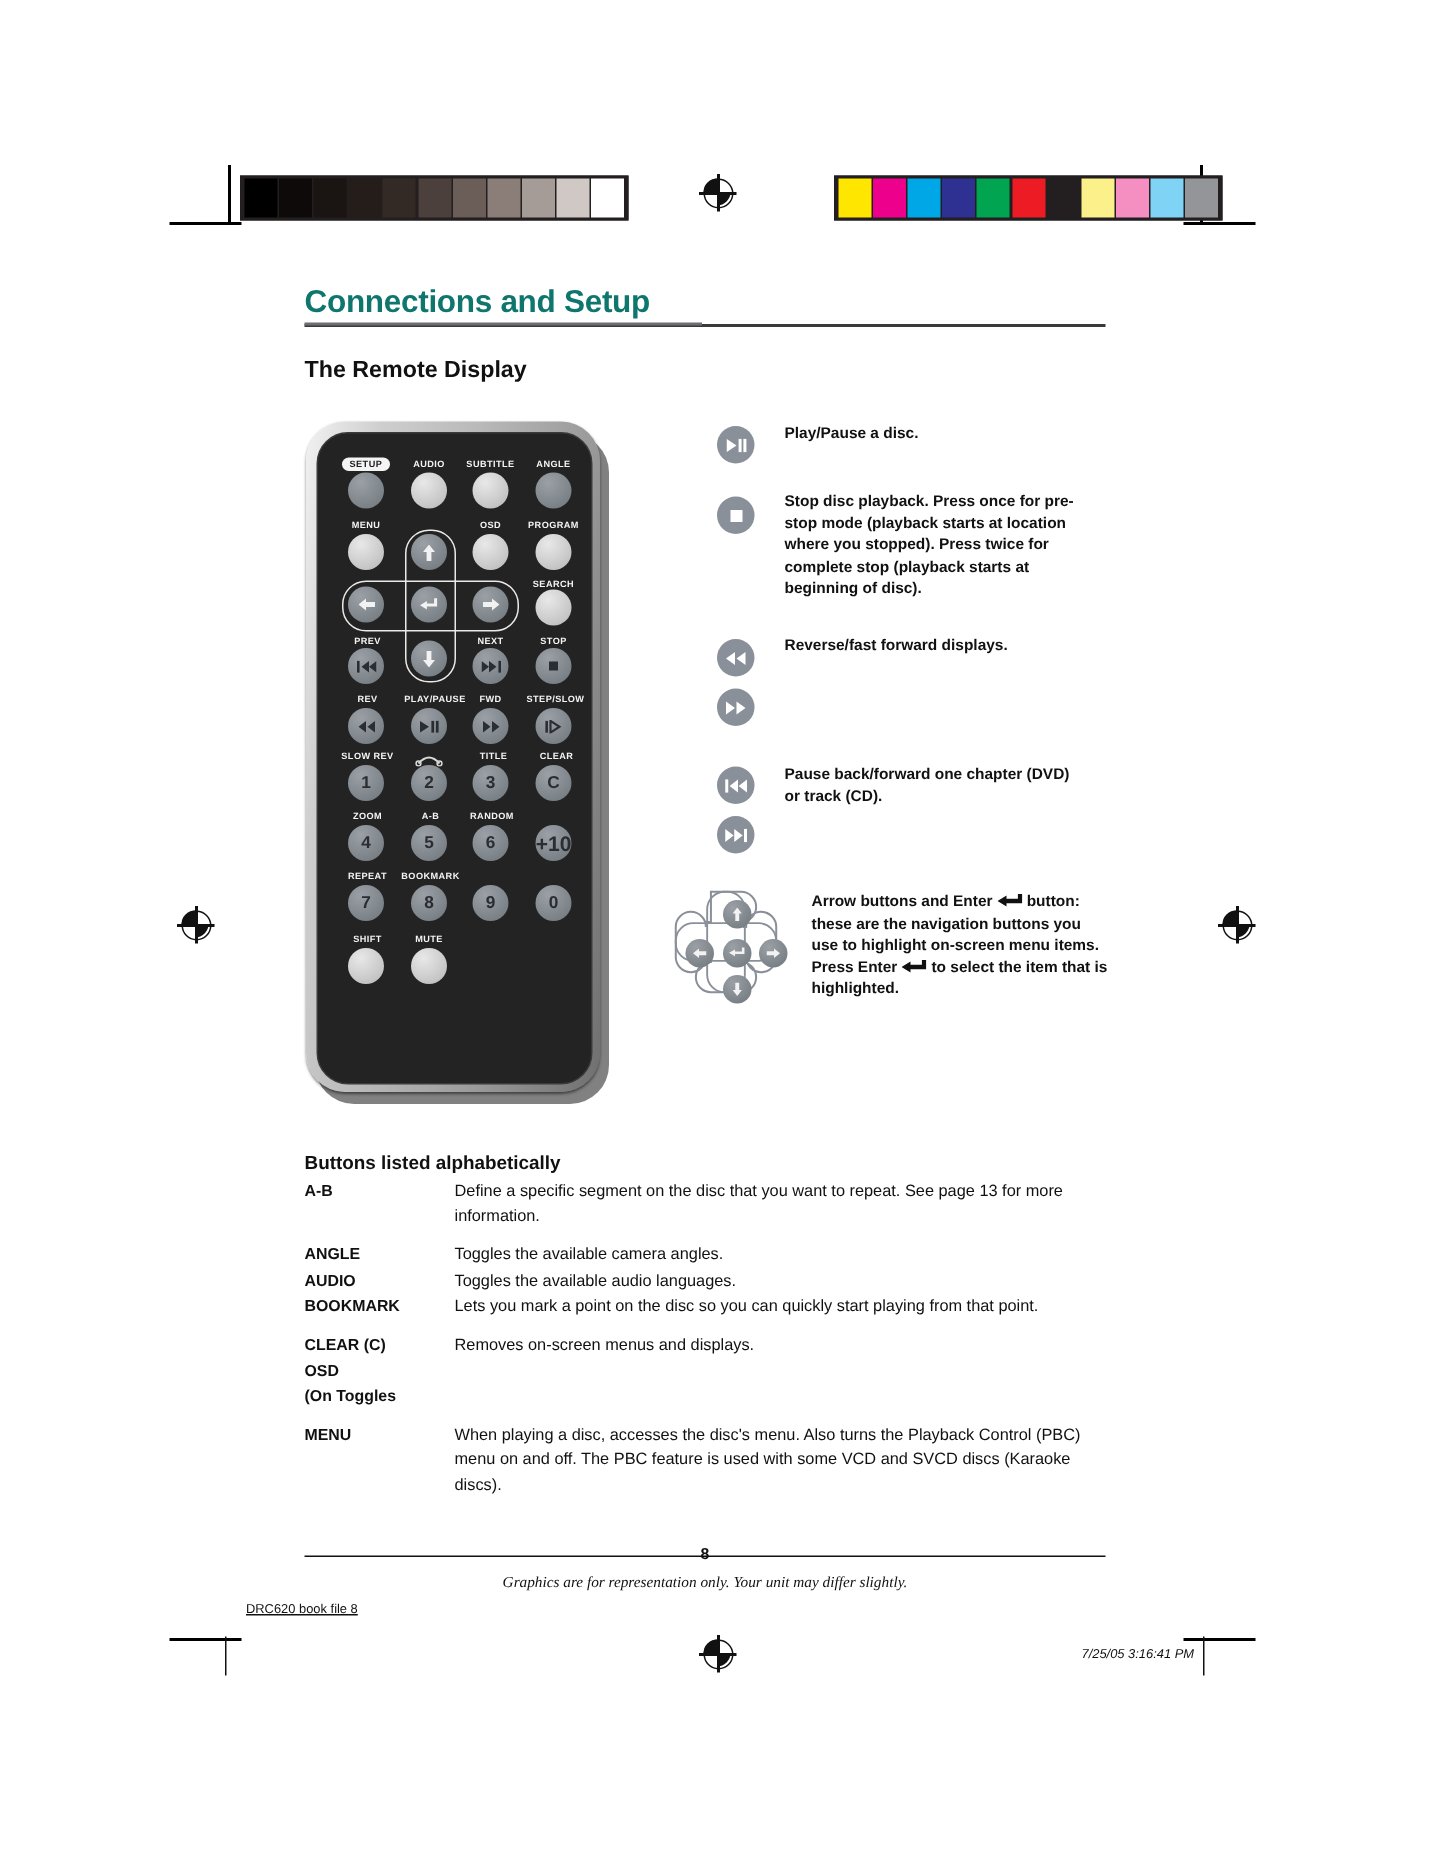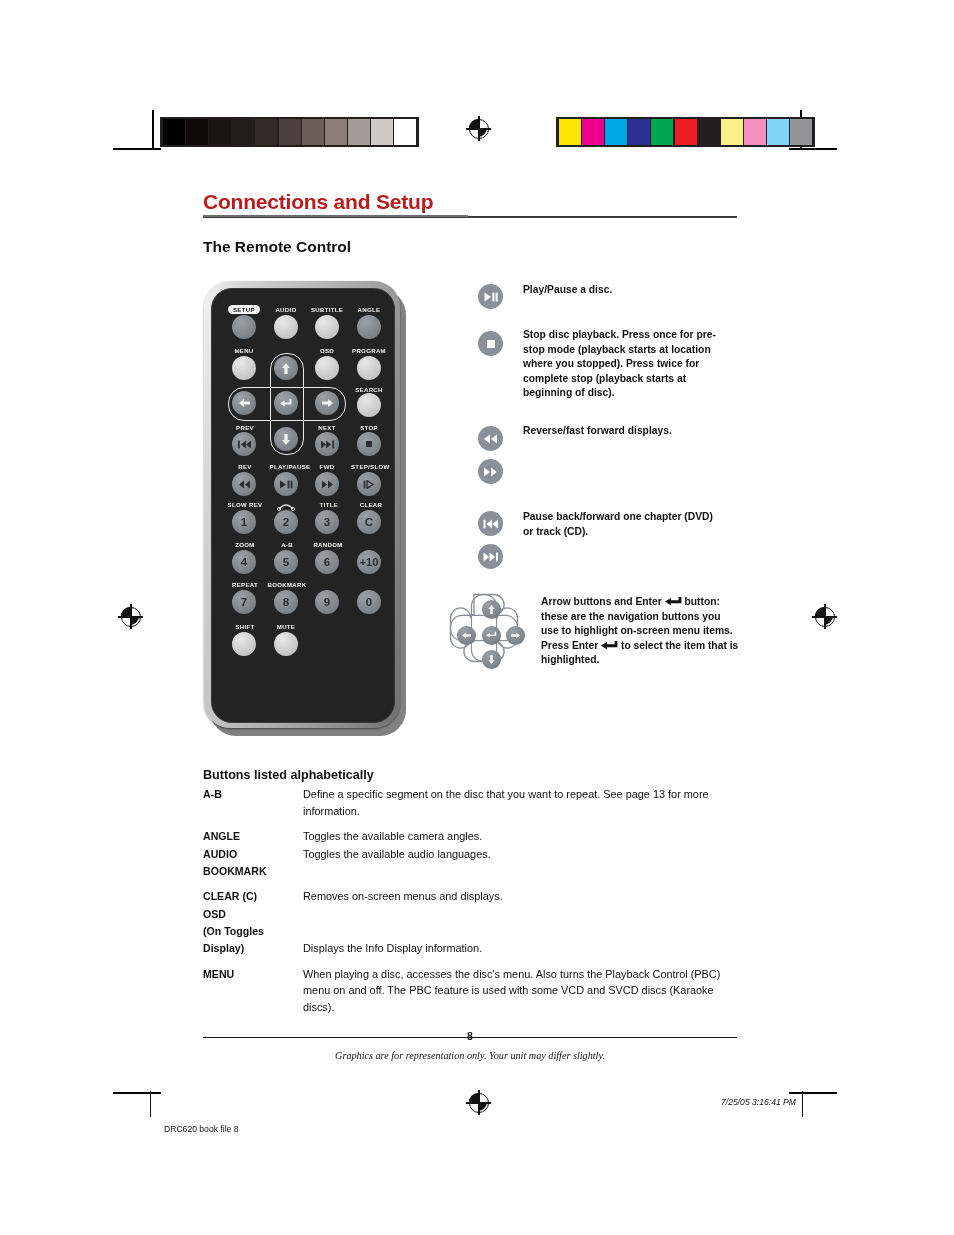--- a/index.html
+++ b/index.html
@@ -18,42 +18,42 @@
   .regmark .h{position:absolute;top:10.2px;left:-2px;height:1.4px;width:25px;background:#111;}
   .regmark .q{position:absolute;width:9px;height:9px;background:#111;}
 
   
   .barstrip{position:absolute;display:flex;border:2.5px solid #231f20;background:#231f20;}
   .barstrip span{display:block;width:22px;height:26px;margin:0 0.6px;}
 
   
   .chapter-title{
     position:absolute;left:203px;top:190px;
-    font-size:21px;font-weight:bold;color:#b91c1c;letter-spacing:-0.2px;
+    font-size:21px;font-weight:bold;color:#0f766e;letter-spacing:-0.2px;
   }
   .chapter-rule{position:absolute;left:203px;top:216px;width:534px;height:2.2px;background:#3a3a3c;}
   .chapter-rule.under{background:#6e6e72;width:265px;height:2.4px;top:215px;}
   .section-title{position:absolute;left:203px;top:238px;font-size:15.5px;font-weight:bold;color:#111;}
 
   
   .remote-wrap{position:absolute;left:204px;top:281px;width:202px;height:455px;}
   .remote-shadow{position:absolute;left:6px;top:8px;width:196px;height:447px;background:#1a1a1a;border-radius:26px;opacity:.55;}
   .remote-outer{position:absolute;left:0;top:0;width:196px;height:447px;
     border-radius:26px;background:linear-gradient(100deg,#f2f2f2 0%,#cfcfcf 18%,#b9b9b9 42%,#9a9a9a 70%,#6f6f6f 100%);
     box-shadow:0 1px 2px rgba(0,0,0,.5);}
   .remote-body{position:absolute;left:7px;top:7px;width:182px;height:433px;border-radius:21px;
     background:#232323;border:1px solid #3a3a3a;overflow:hidden;}
 
   .btn{position:absolute;border-radius:50%;display:flex;align-items:center;justify-content:center;
        color:#2c2f33;font-weight:bold;}
   .btn.lt{background:radial-gradient(circle at 35% 28%,#e8e8e8,#c6c6c6 70%,#b3b3b3 100%);}
   .btn.dk{background:radial-gradient(circle at 35% 28%,#9aa0a6,#7b8288 70%,#6d7378 100%);}
   .btn.num{background:radial-gradient(circle at 35% 28%,#9aa0a6,#7b8288 70%,#6d7378 100%);
            color:#2a2d31;font-size:11.5px;}
-  .btn.num.small{font-size:11px;}
+  .btn.num.small{font-size:14px;}
   .blabel{position:absolute;color:#f4f4f4;font-size:6.1px;font-weight:bold;letter-spacing:.3px;
           text-align:center;white-space:nowrap;}
   .blabel.inv{color:#1b1b1b;background:#f4f4f4;border-radius:6px;padding:1px 5px;}
   .navring{position:absolute;border:1.4px solid #e9e9e9;background:transparent;}
   .sq{width:6px;height:6px;background:#2a2d31;}
 
   
   .anno-icon{position:absolute;width:25px;height:25px;border-radius:50%;
     background:#8a9099;display:flex;align-items:center;justify-content:center;color:#fff;font-size:10px;}
   .anno-text{position:absolute;font-size:10.3px;font-weight:bold;color:#111;line-height:1.42;}
@@ -145,21 +145,21 @@
     <div class="ring"></div>
       <div class="v"></div>
       <div class="h"></div>
     <div class="q" style="left:1.3px;top:1.3px;border-radius:9px 0 0 0;"></div>
     <div class="q" style="left:10px;top:10px;border-radius:0 0 9px 0;"></div>
   </div>
 
   <div class="chapter-title">Connections and Setup</div>
   <div class="chapter-rule"></div>
   <div class="chapter-rule under"></div>
-  <div class="section-title">The Remote Control</div>
+  <div class="section-title">The Remote Display</div>
 
   <div class="remote-wrap">
     <div class="remote-shadow"></div>
     <div class="remote-outer"></div>
     <div class="remote-body">
 
       <div class="blabel inv" style="left:16px;top:16px;">SETUP</div>
       <div class="blabel" style="left:58px;top:17px;width:32px;">AUDIO</div>
       <div class="blabel" style="left:96px;top:17px;width:38px;">SUBTITLE</div>
       <div class="blabel" style="left:141px;top:17px;width:32px;">ANGLE</div>
@@ -394,44 +394,41 @@
       <div class="row gap">
         <div class="term">ANGLE</div>
         <div class="desc">Toggles the available camera angles.</div>
       </div>
       <div class="row">
         <div class="term">AUDIO</div>
         <div class="desc">Toggles the available audio languages.</div>
       </div>
       <div class="row">
         <div class="term">BOOKMARK</div>
+        <div class="desc">Lets you mark a point on the disc so you can quickly start playing from that point.</div>
       </div>
       <div class="row gap">
         <div class="term">CLEAR (C)</div>
         <div class="desc">Removes on-screen menus and displays.</div>
       </div>
       <div class="row">
         <div class="term">OSD</div>
         <div class="desc"></div>
       </div>
       <div class="row">
         <div class="term">(On Toggles</div>
         <div class="desc"></div>
       </div>
-      <div class="row">
-        <div class="term">Display)</div>
-        <div class="desc">Displays the Info Display information.</div>
-      </div>
       <div class="row gap">
         <div class="term">MENU</div>
         <div class="desc">When playing a disc, accesses the disc's menu. Also turns the Playback Control (PBC) menu on and off. The PBC feature is used with some VCD and SVCD discs (Karaoke discs).</div>
       </div>
     </div>
 
   <div class="foot-rule"></div>
   <div class="pageno">8</div>
   <div class="footnote">Graphics are for representation only. Your unit may differ slightly.</div>
 
   <div class="slugbar" style="left:150px;top:1091px;height:26px;"></div>
   <div class="slugbar" style="left:802px;top:1091px;height:26px;"></div>
-  <div class="slug" style="left:164px;top:1124px;">DRC620 book file   8</div>
+  <div class="slug" style="left:164px;top:1067px;text-decoration:underline;">DRC620 book file   8</div>
   <div class="slug" style="left:700px;top:1097px;text-align:right;width:96px;font-style:italic;">7/25/05   3:16:41 PM</div>
 </div>
 
 </body></html>

